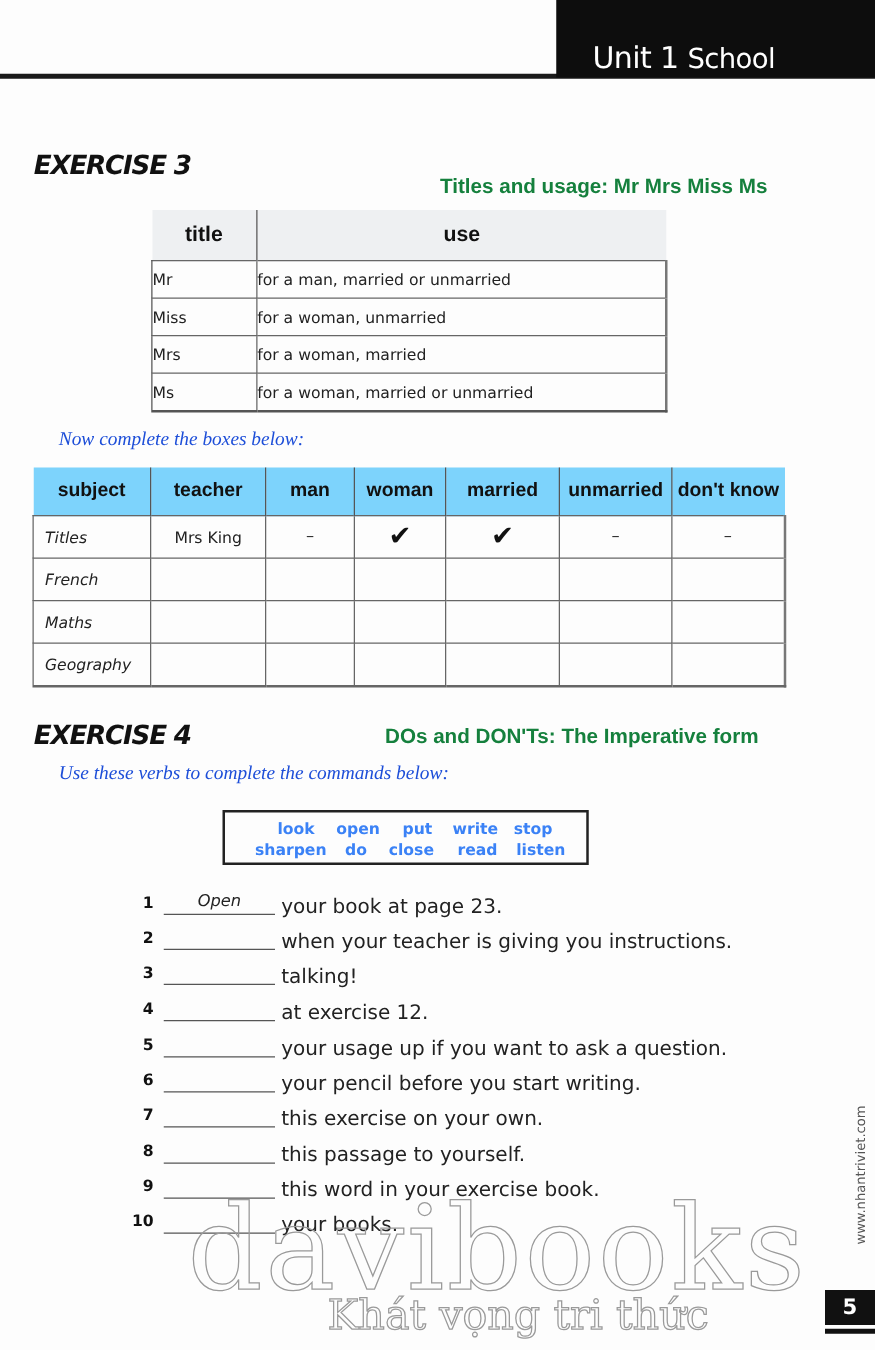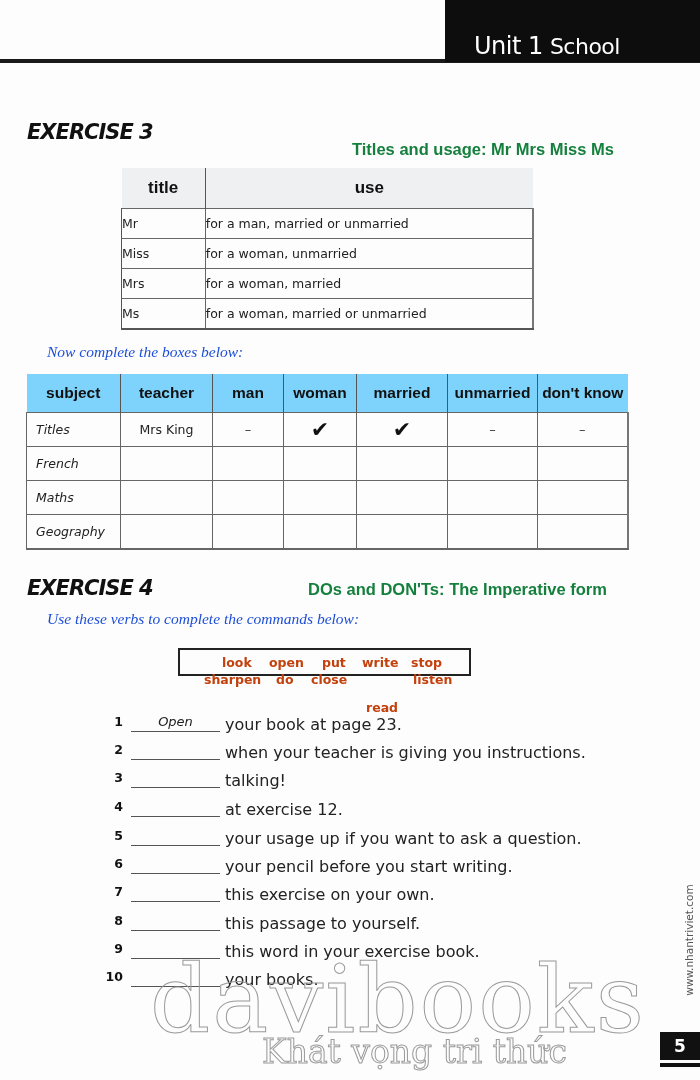--- a/index.html
+++ b/index.html
@@ -61,23 +61,23 @@
     border: 1px solid #666; text-align: center; color: #222;
   }
   .t2 td.subj { text-align: left; padding-left: 9px; font-style: italic; }
   .t2 tr:last-child td { border-bottom: 2px solid #666; }
   .t2 td:last-child { border-right: 2px solid #777; }
   .t2 .tick { font-size: 22px; font-weight: bold; color: #111; }
   .t2 .dash { font-size: 13px; color: #333; }
 
   
   .verb-box {
-    left: 178px; top: 648px; width: 293px; height: 28px; border: 2px solid #222;
+    left: 178px; top: 648px; width: 293px; height: 44px; border: 2px solid #222;
     box-sizing: border-box; font-family: "DejaVu Sans", sans-serif; font-weight: bold;
-    font-size: 12.5px; color: #c2410c;
+    font-size: 12.5px; color: #3b82f6;
   }
 
   
   .cmd { position: absolute; left: 100px; height: 20px; width: 420px; }
   .cmd .num {
     position: absolute; right: 397px; top: 0; font-weight: bold; font-size: 12.5px;
     font-family: "DejaVu Sans", sans-serif; text-align: right; width: 30px;
   }
   .cmd .blank {
     position: absolute; left: 31px; top: 0; width: 89px; height: 17px;
@@ -223,21 +223,21 @@
 
 <div class="abs verb-box">
   <span class="abs" style="left:42px; top:5px;">look</span>
   <span class="abs" style="left:89px; top:5px;">open</span>
   <span class="abs" style="left:142px; top:5px;">put</span>
   <span class="abs" style="left:182px; top:5px;">write</span>
   <span class="abs" style="left:231px; top:5px;">stop</span>
   <span class="abs" style="left:24px; top:22px;">sharpen</span>
   <span class="abs" style="left:96px; top:22px;">do</span>
   <span class="abs" style="left:131px; top:22px;">close</span>
-  <span class="abs" style="left:186px; top:22px;margin-top:28px;">read</span>
+  <span class="abs" style="left:186px; top:22px;">read</span>
   <span class="abs" style="left:233px; top:22px;">listen</span>
 </div>
 
 <div class="cmd" style="top:714px;">
   <span class="num">1</span>
   <span class="blank">Open</span>
   <span class="rest">your book at page 23.</span>
 </div>
 <div class="cmd" style="top:742px;">
   <span class="num">2</span>

